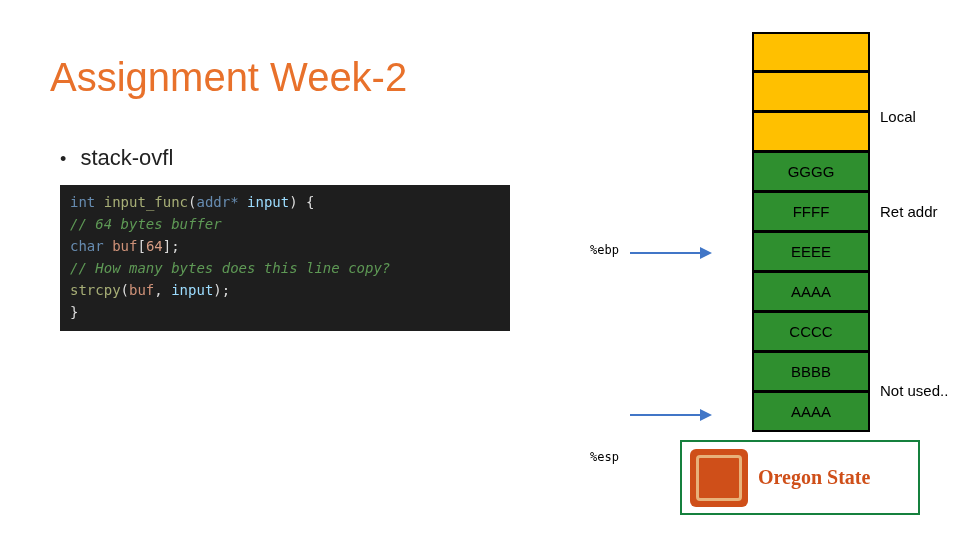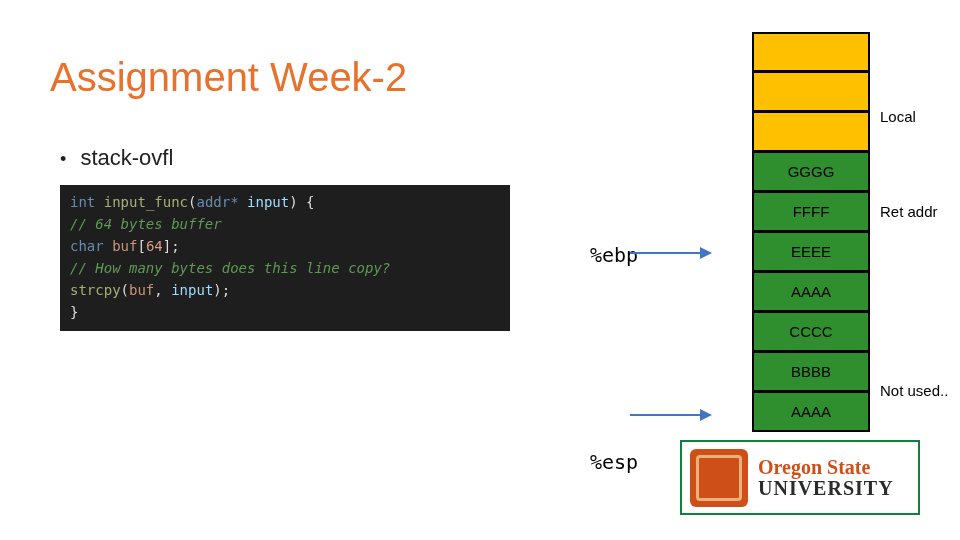--- a/index.html
+++ b/index.html
@@ -21,21 +21,21 @@
   .stack { position: absolute; left: 720px; top: 32px; width: 150px; padding-left: 32px; }
   .cell { height: 40px; border:2px solid #000; border-top-width:1px; display:flex; align-items:center; justify-content:center; font-size:15px; font-weight:400; }
   .cell:first-child { border-top-width:2px; }
   .cell.yellow { background:#ffc000; }
   .cell.green  { background:#2f8f2f; color:#000; }
 
   .lbl { position:absolute; font-size:15px; color:#000; }
 
   .arrow { position:absolute; height:2px; background:#4176c7; }
   .arrow::after { content:""; position:absolute; right:-2px; top:-5px; width:0; height:0; border-left:12px solid #4176c7; border-top:6px solid transparent; border-bottom:6px solid transparent; }
-  .arrow-label { position:absolute; font-size:20px; font-family: Consolas, monospace; }
+  .arrow-label { position:absolute; font-size:12px; font-family: Consolas, monospace; }
 
   .logo-wrap { position:absolute; right:40px; bottom:25px; width:240px; height:75px; background:#fff; border:2px solid #15803d; display:flex; align-items:center; padding:4px 8px; gap:10px; }
   .crest { width:58px; height:58px; background:#cf4f19; border-radius:6px; position:relative; }
   .crest::before { content:""; position:absolute; inset:6px; border:3px solid #e8b27a; border-radius:4px; }
   .wordmark { line-height:1.05; }
   .wm-line1 { color:#cf4f19; font-family: "Palatino Linotype", Georgia, serif; font-size:20px; font-weight:600; }
   .wm-line1 .state { color:#cf4f19; }
   .wm-line2 { color:#2b2b2b; font-family: "Palatino Linotype", Georgia, serif; font-size:20px; font-weight:600; letter-spacing:1px; }
 </style>
 </head>
@@ -87,15 +87,14 @@
 <div class="arrow-label" style="left:590px; top:405px;margin-top:45px;">%esp</div>
 <div class="arrow" style="left:630px; top:414px; width:80px;"></div>
 
 <div class="logo-wrap">
   <div class="crest"></div>
   <div class="wordmark">
     <div class="wm-line1">
       <span>Oregon</span>
       <span class="state">State</span>
     </div>
-    <div class="wm-line2">UNIVERSITY</div>
   </div>
 </div>
 
 </body></html>

